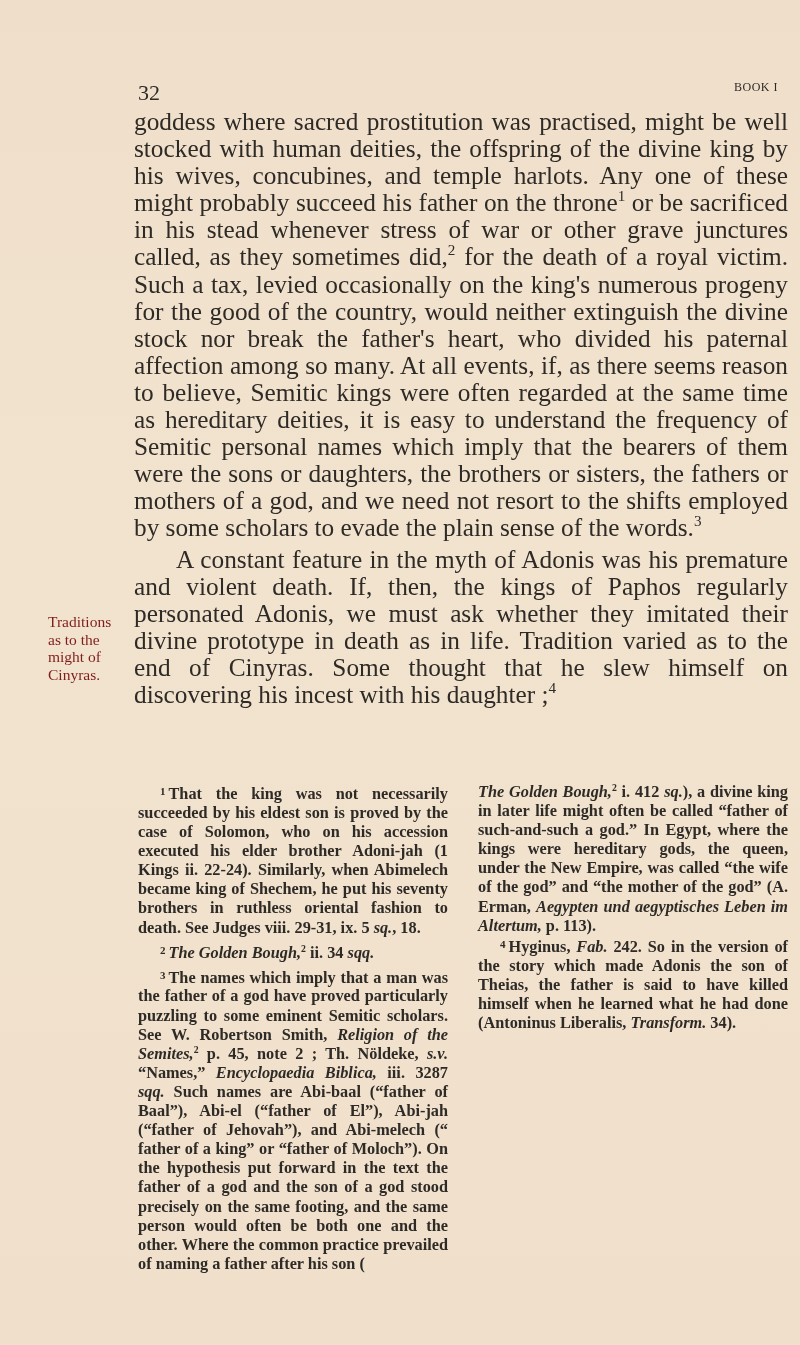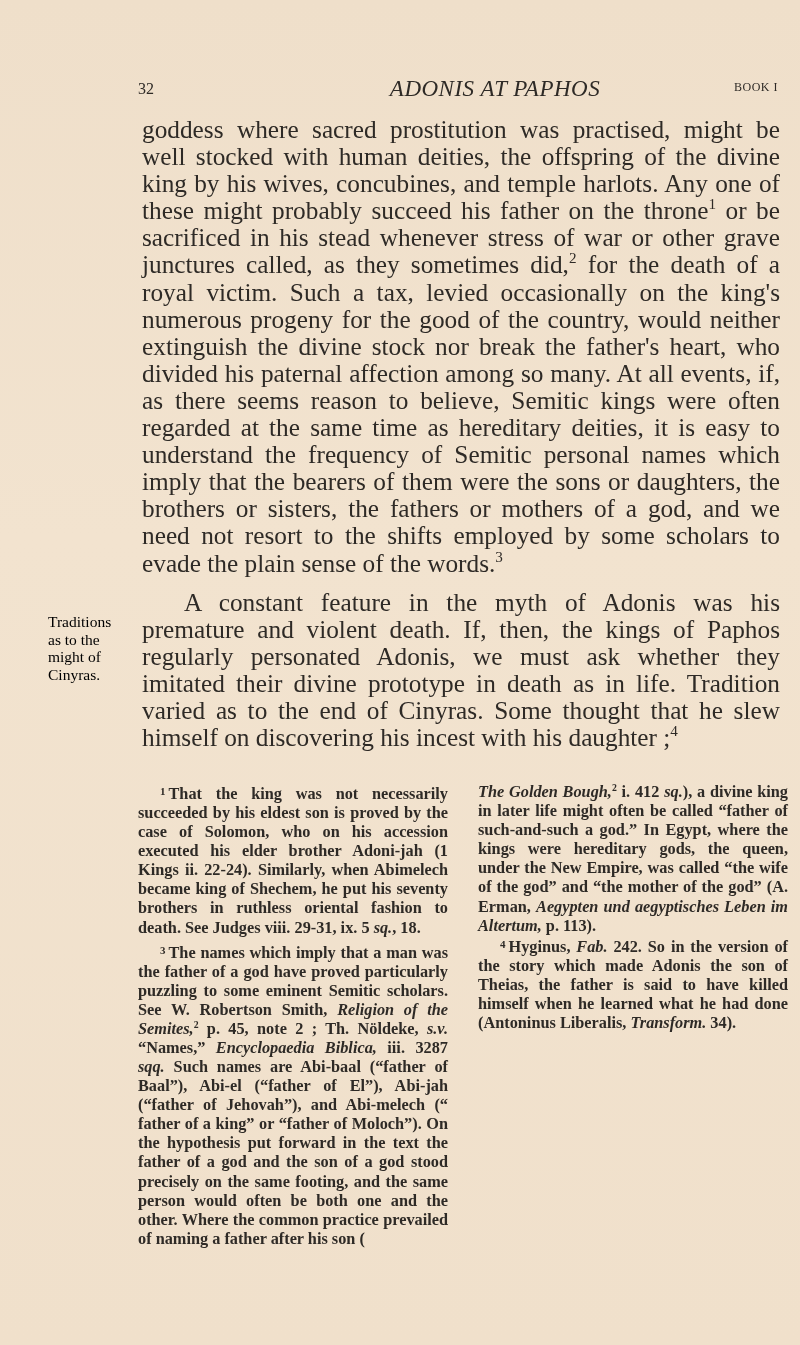--- a/index.html
+++ b/index.html
@@ -8,78 +8,78 @@
     background: #f0e1cc;
     background: linear-gradient(180deg, #efdfca 0%, #f2e3cf 40%, #f0e0cb 100%);
     font-family: "Liberation Serif", "DejaVu Serif", serif;
     color: #2e2a26;
     position: relative;
   }
   .page { position: absolute; left: 0; top: 0; width: 800px; height: 1345px; }
   .running-head {
     position: absolute; top: 74px; left: 130px; width: 670px; height: 30px;
   }
-  .page-number { position: absolute; left: 8px; top: 6px; font-size: 16px; }
+  .page-number { position: absolute; left: 8px; top: 6px; font-size: 22px; }
   .running-title {
     position: absolute; left: 0; right: 0; top: 2px; text-align: center;
     font-style: italic; font-size: 23px; letter-spacing: 0.5px;
     padding-left: 60px;
   }
   .book-label {
     position: absolute; right: 22px; top: 6px; font-size: 12px; letter-spacing: 0.5px;
   }
   .body-text {
     position: absolute; left: 130px; top: 104px; width: 662px;
     font-size: 25.3px; line-height: 27.1px; text-align: justify;
   }
-  .body-text p { margin: 12px; }
+  .body-text p { margin: 4px; }
   .body-text p.indent { text-indent: 42px; }
   sup { font-size: 60%; line-height: 0; vertical-align: 0.65em; }
   .sidenote {
     position: absolute; left: 48px; top: 613px; width: 80px;
-    font-size: 15.5px; line-height: 17.6px; color: #000000;
+    font-size: 15.5px; line-height: 17.6px; color: #7f1d1d;
   }
   .footnotes {
     position: absolute; left: 138px; top: 782px; width: 650px;
     display: flex; justify-content: space-between;
     font-size: 16.3px; line-height: 19.1px; font-weight: bold;
   }
   .fn-col { width: 310px; text-align: justify; }
   .fn-col p { margin: 0; }
   .fn-col p.fn-start { text-indent: 22px; }
   .fn-col p.gap { margin-top: 4px; }
   .fn-num { font-size: 11px; vertical-align: 0.35em; margin-right: 3px; }
   .it { font-style: italic; }
 </style>
 </head>
 <body>
 
 <div class="page">
 
   <div class="running-head">
     <span class="page-number">32</span>
-    <span class="running-title">ADONIS AT PAPHOS</span>
     <span class="book-label">BOOK I</span>
   </div>
 
   <div class="sidenote">
     <div>Traditions</div>
     <div>as to the</div>
     <div>might of</div>
     <div>Cinyras.</div>
   </div>
 
   <div class="body-text">
     <p><span>goddess where sacred prostitution was practised, might be well stocked with human deities, the offspring of the divine king by his wives, concubines, and temple harlots. Any one of these might probably succeed his father on the throne</span><sup>1</sup><span> or be sacrificed in his stead whenever stress of war or other grave junctures called, as they sometimes did,</span><sup>2</sup><span> for the death of a royal victim. Such a tax, levied occasionally on the king's numerous progeny for the good of the country, would neither extinguish the divine stock nor break the father's heart, who divided his paternal affection among so many. At all events, if, as there seems reason to believe, Semitic kings were often regarded at the same time as hereditary deities, it is easy to understand the frequency of Semitic personal names which imply that the bearers of them were the sons or daughters, the brothers or sisters, the fathers or mothers of a god, and we need not resort to the shifts employed by some scholars to evade the plain sense of the words.</span><sup>3</sup></p>
     <p class="indent"><span>A constant feature in the myth of Adonis was his premature and violent death. If, then, the kings of Paphos regularly personated Adonis, we must ask whether they imitated their divine prototype in death as in life. Tradition varied as to the end of Cinyras. Some thought that he slew himself on discovering his incest with his daughter ;</span><sup>4</sup></p>
   </div>
 
   <div class="footnotes">
     <div class="fn-col">
       <p class="fn-start"><span class="fn-num">1</span><span>That the king was not necessarily succeeded by his eldest son is proved by the case of Solomon, who on his accession executed his elder brother Adoni-jah (1 Kings ii. 22-24). Similarly, when Abimelech became king of Shechem, he put his seventy brothers in ruthless oriental fashion to death. See Judges viii. 29-31, ix. 5 </span><span class="it">sq.</span><span>, 18.</span></p>
+      <p class="fn-start gap"><span class="fn-num">2</span><span class="it">The Golden Bough,</span><sup>2</sup><span> ii. 34 </span><span class="it">sqq.</span></p>
       <p class="fn-start gap"><span class="fn-num">3</span><span>The names which imply that a man was the father of a god have proved particularly puzzling to some eminent Semitic scholars. See W. Robertson Smith, </span><span class="it">Religion of the Semites,</span><sup>2</sup><span> p. 45, note 2 ; Th. Nöldeke, </span><span class="it">s.v.</span><span> “Names,” </span><span class="it">Encyclopaedia Biblica,</span><span> iii. 3287 </span><span class="it">sqq.</span><span> Such names are Abi-baal (“father of Baal”), Abi-el (“father of El”), Abi-jah (“father of Jehovah”), and Abi-melech (“ father of a king” or “father of Moloch”). On the hypothesis put forward in the text the father of a god and the son of a god stood precisely on the same footing, and the same person would often be both one and the other. Where the common practice prevailed of naming a father after his son (</span></p>
     </div>
     <div class="fn-col">
       <p><span class="it">The Golden Bough,</span><sup>2</sup><span> i. 412 </span><span class="it">sq.</span><span>), a divine king in later life might often be called “father of such-and-such a god.” In Egypt, where the kings were hereditary gods, the queen, under the New Empire, was called “the wife of the god” and “the mother of the god” (A. Erman, </span><span class="it">Aegypten und aegyptisches Leben im Altertum,</span><span> p. 113).</span></p>
       <p class="fn-start"><span class="fn-num">4</span><span>Hyginus, </span><span class="it">Fab.</span><span> 242. So in the version of the story which made Adonis the son of Theias, the father is said to have killed himself when he learned what he had done (Antoninus Liberalis, </span><span class="it">Transform.</span><span> 34).</span></p>
     </div>
   </div>
 
 </div>
 

